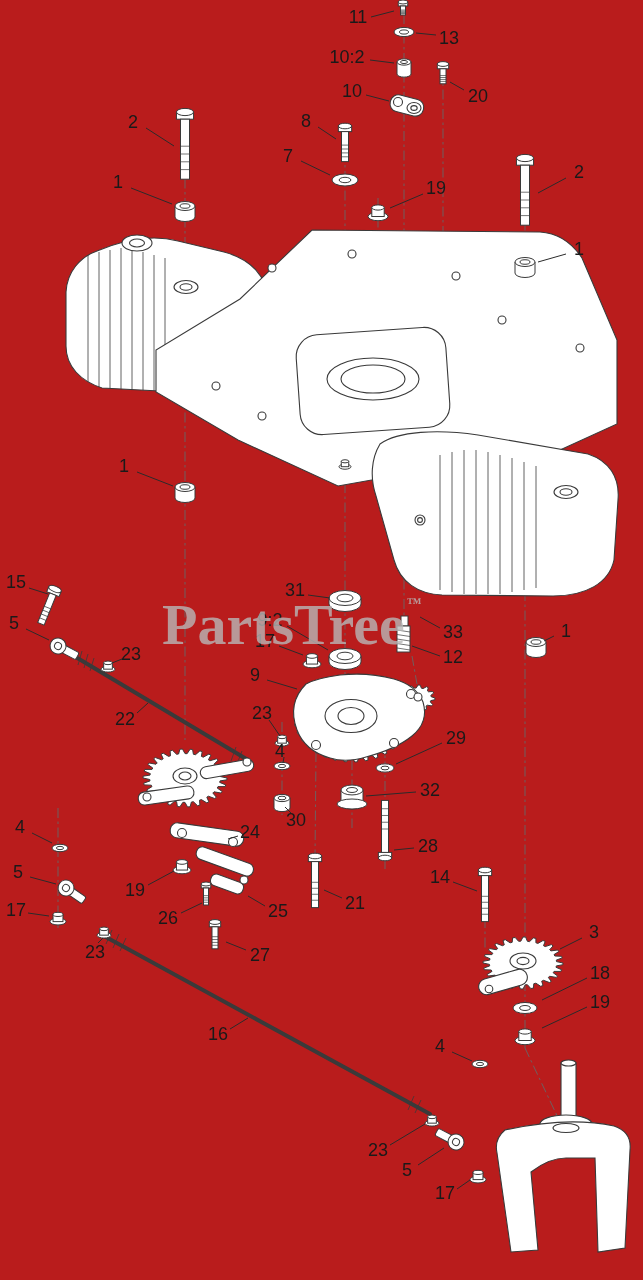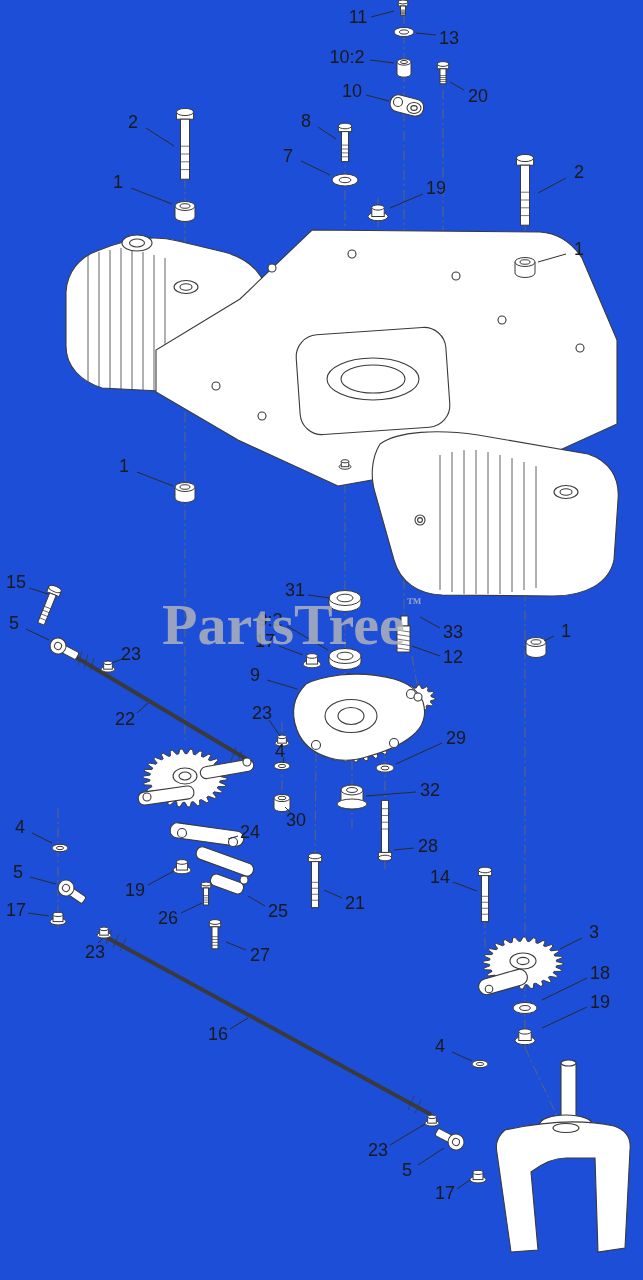--- a/index.html
+++ b/index.html
@@ -1,17 +1,17 @@
 <!DOCTYPE html>
 <html><head>
 <meta charset="utf-8">
 <style>
   *{margin:0;padding:0;box-sizing:border-box}
   body{background:#fff;font-family:"Liberation Sans",sans-serif}
-  .canvas{position:relative;width:643px;height:1280px;background:#1d4ed8;overflow:hidden}
+  .canvas{position:relative;width:643px;height:1280px;background:#b91c1c;overflow:hidden}
   .canvas > svg{position:absolute;left:0;top:0}
   .watermark{
     position:absolute;left:162px;top:596px;z-index:5;pointer-events:none;
     font-family:"Liberation Serif",serif;font-weight:bold;font-size:58px;
     color:#b8b8b8;opacity:.8;white-space:nowrap;line-height:1;
   }
   .watermark sup{font-size:15px;vertical-align:36px;margin-left:2px;font-weight:bold}
 </style>
 </head>
 <body>

